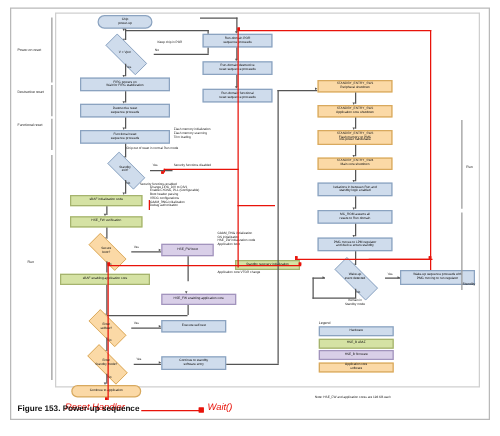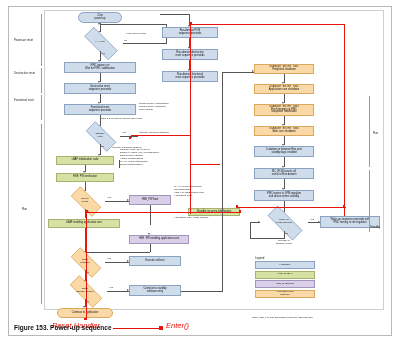--- a/index.html
+++ b/index.html
@@ -390,16 +390,16 @@
       <span style="white-space:pre-line">Application core
 software</span>
     </div>
   </div>
 
   <div class="footnote" style="left:252px;top:316px;">Note: HSE_FW and application cores are 128 KB each</div>
 
   <div class="redann" style="left:52px;top:321px;">Reset Handler</div>
   <div class="ln lnh red" style="left:113px;top:328px;width:48px;height:1.2px;"></div>
   <div class="arrow arr-right arr-red" style="left:159px;top:325.6px;border-top-width:2.6px;border-bottom-width:2.6px;border-left-width:4px;"></div>
-  <div class="redann" style="left:166px;top:321px;">Enter()</div>
+  <div class="redann" style="left:166px;top:321px;">Wait()</div>
 
   <div class="caption">Figure 153.  Power-up sequence</div>
 </div>
 
 </body></html>

